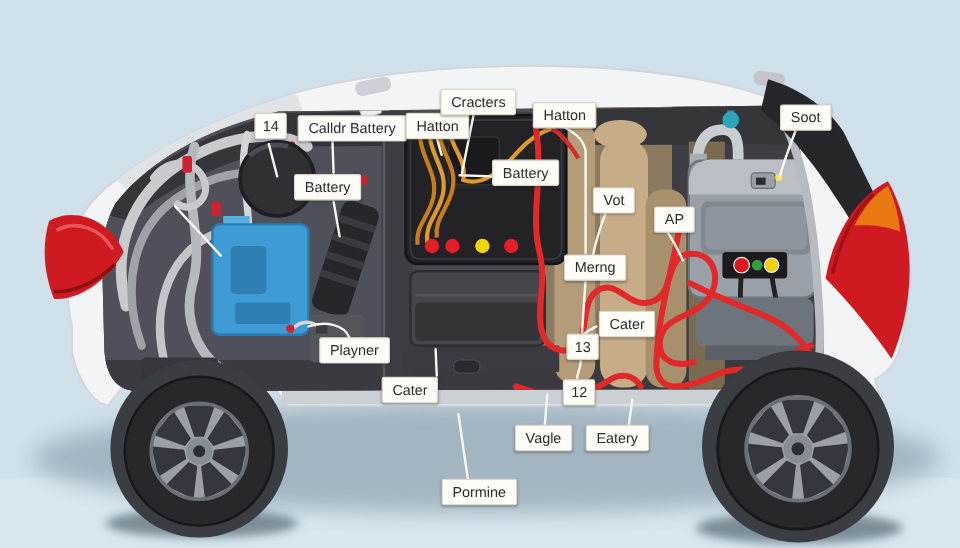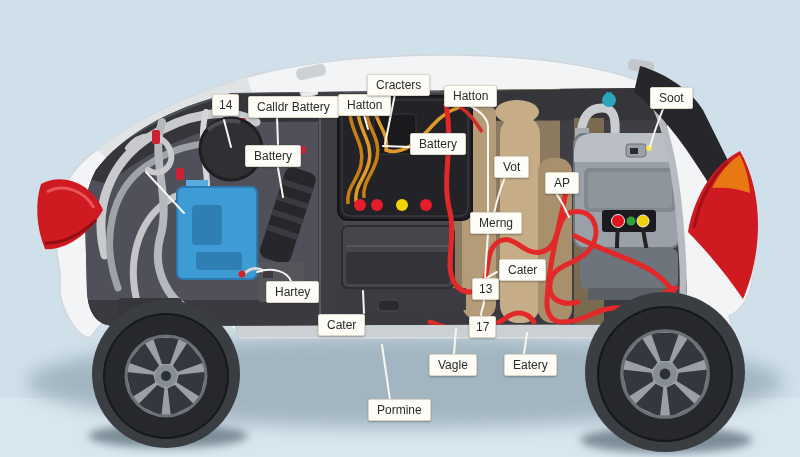--- a/index.html
+++ b/index.html
@@ -243,20 +243,20 @@
 <div class="lbl" style="left:367px;top:74px">Cracters</div>
 <div class="lbl" style="left:444px;top:85px">Hatton</div>
 <div class="lbl" style="left:650px;top:87px">Soot</div>
 <div class="lbl" style="left:245px;top:145px">Battery</div>
 <div class="lbl" style="left:410px;top:133px">Battery</div>
 <div class="lbl" style="left:494px;top:156px">Vot</div>
 <div class="lbl" style="left:545px;top:172px">AP</div>
 <div class="lbl" style="left:470px;top:212px">Merng</div>
 <div class="lbl" style="left:499px;top:259px">Cater</div>
 <div class="lbl num" style="left:472px;top:278px">13</div>
-<div class="lbl num" style="left:469px;top:316px">17</div>
-<div class="lbl" style="left:266px;top:281px">Hartey</div>
+<div class="lbl num" style="left:469px;top:316px">12</div>
+<div class="lbl" style="left:266px;top:281px">Playner</div>
 <div class="lbl" style="left:318px;top:314px">Cater</div>
 <div class="lbl" style="left:429px;top:354px">Vagle</div>
-<div class="lbl" style="left:504px;top:354px">Eatery</div>
+<div class="lbl" style="left:488px;top:354px">Eatery</div>
 <div class="lbl" style="left:368px;top:399px">Pormine</div>
 
 </div>
 
 </body></html>

